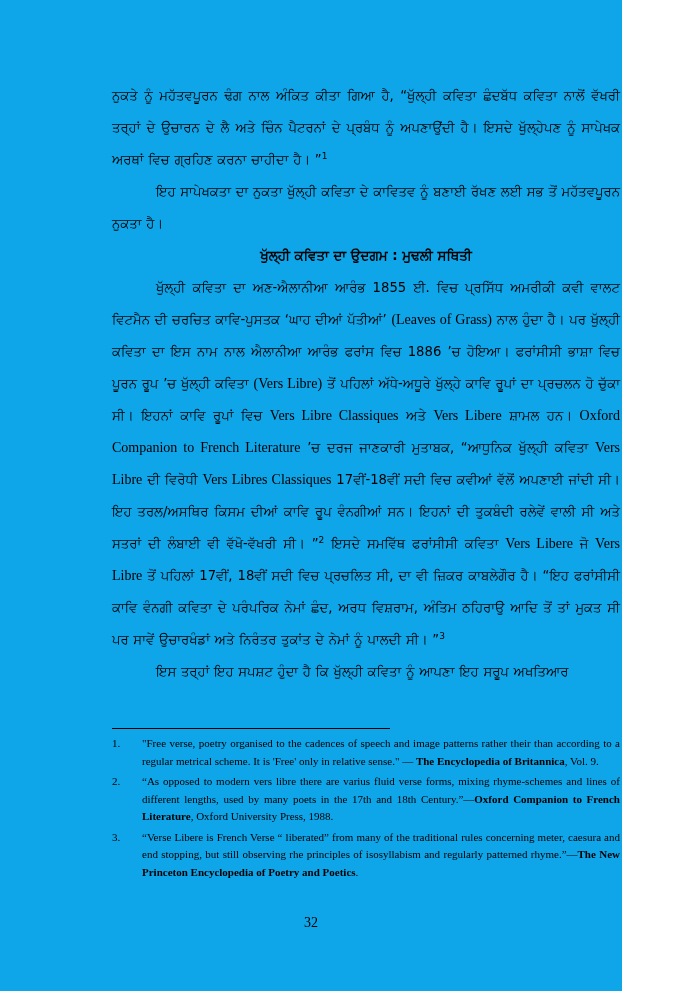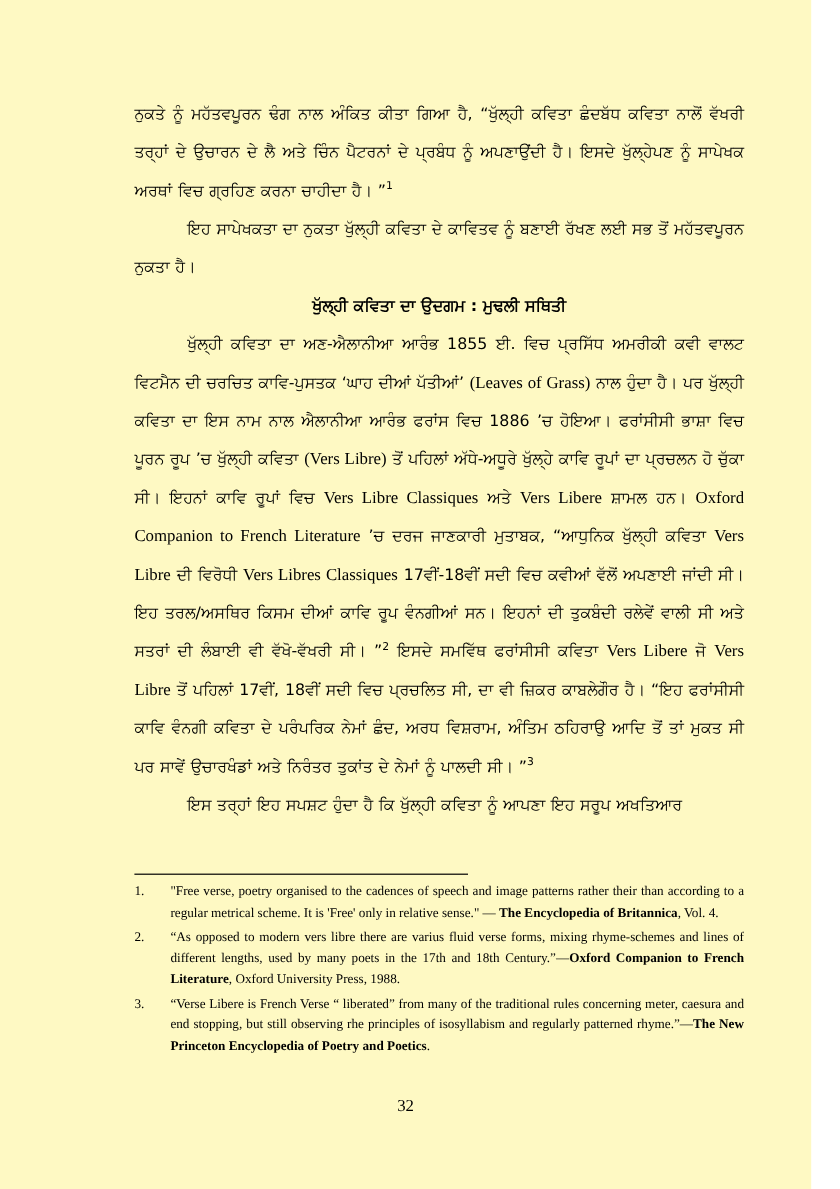--- a/index.html
+++ b/index.html
@@ -6,23 +6,23 @@
     margin: 0;
     padding: 0;
     background: #ffffff;
   }
   body {
     font-family: "Liberation Serif", serif;
     color: #000000;
   }
   .page {
     position: relative;
-    width: 676px;
+    width: 622px;
     height: 991px;
-    background: #fef9c3;
+    background: #0ea5e9;
     overflow: hidden;
     box-sizing: border-box;
   }
   .content {
     position: absolute;
     left: 112px;
     top: 80px;
     width: 508px;
   }
 
@@ -119,21 +119,21 @@
 
     <p class="para indent">ਇਸ ਤਰ੍ਹਾਂ ਇਹ ਸਪਸ਼ਟ ਹੁੰਦਾ ਹੈ ਕਿ ਖੁੱਲ੍ਹੀ ਕਵਿਤਾ ਨੂੰ ਆਪਣਾ ਇਹ ਸਰੂਪ ਅਖਤਿਆਰ</p>
 
   </div>
 
   <div class="footnotes">
     <div class="fn-rule"></div>
 
     <div class="fn">
       <div class="fn-num">1.</div>
-      <div class="fn-text"><span>"Free verse, poetry organised to the cadences of speech and image patterns rather their than according to a regular metrical scheme. It is 'Free' only in relative sense." — </span><b>The Encyclopedia of Britannica</b><span>, Vol. 4.</span></div>
+      <div class="fn-text"><span>"Free verse, poetry organised to the cadences of speech and image patterns rather their than according to a regular metrical scheme. It is 'Free' only in relative sense." — </span><b>The Encyclopedia of Britannica</b><span>, Vol. 9.</span></div>
     </div>
 
     <div class="fn">
       <div class="fn-num">2.</div>
       <div class="fn-text"><span>“As opposed to modern vers libre there are varius fluid verse forms, mixing rhyme-schemes and lines of different lengths, used by many poets in the 17th and 18th Century.”—</span><b>Oxford Companion to French Literature</b><span>, Oxford University Press, 1988.</span></div>
     </div>
 
     <div class="fn">
       <div class="fn-num">3.</div>
       <div class="fn-text"><span>“Verse Libere is French Verse “ liberated” from many of the traditional rules concerning meter, caesura and end stopping, but still observing rhe principles of isosyllabism and regularly patterned rhyme.”—</span><b>The New Princeton Encyclopedia of Poetry and Poetics</b><span>.</span></div>

